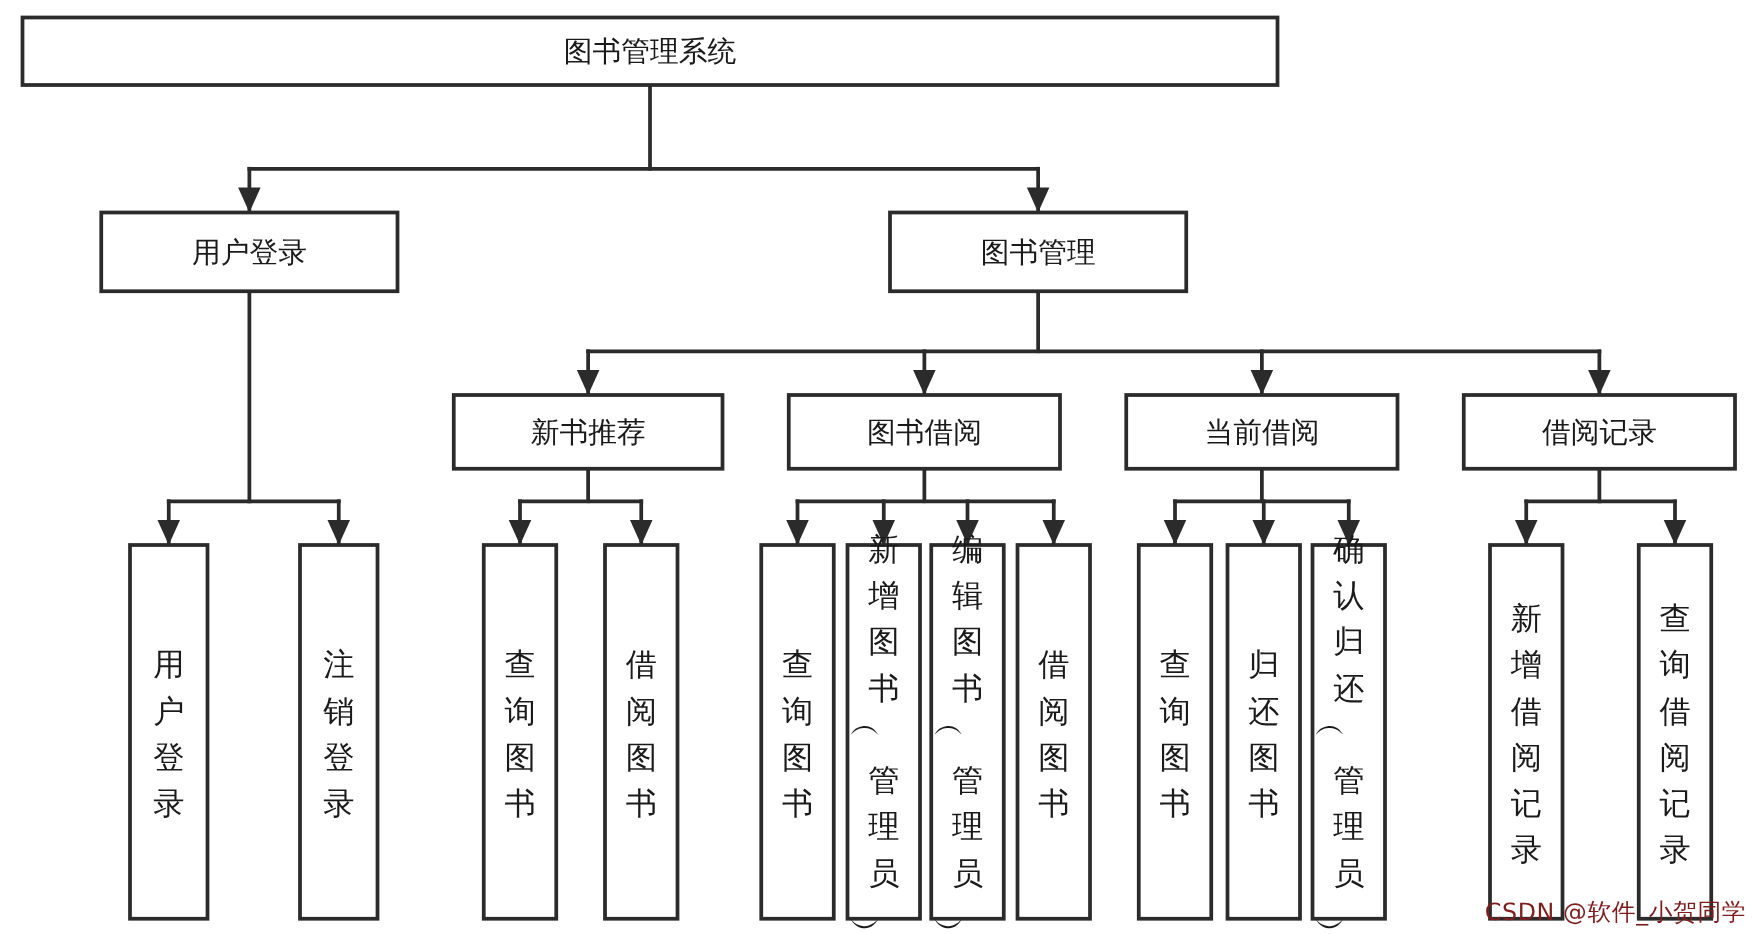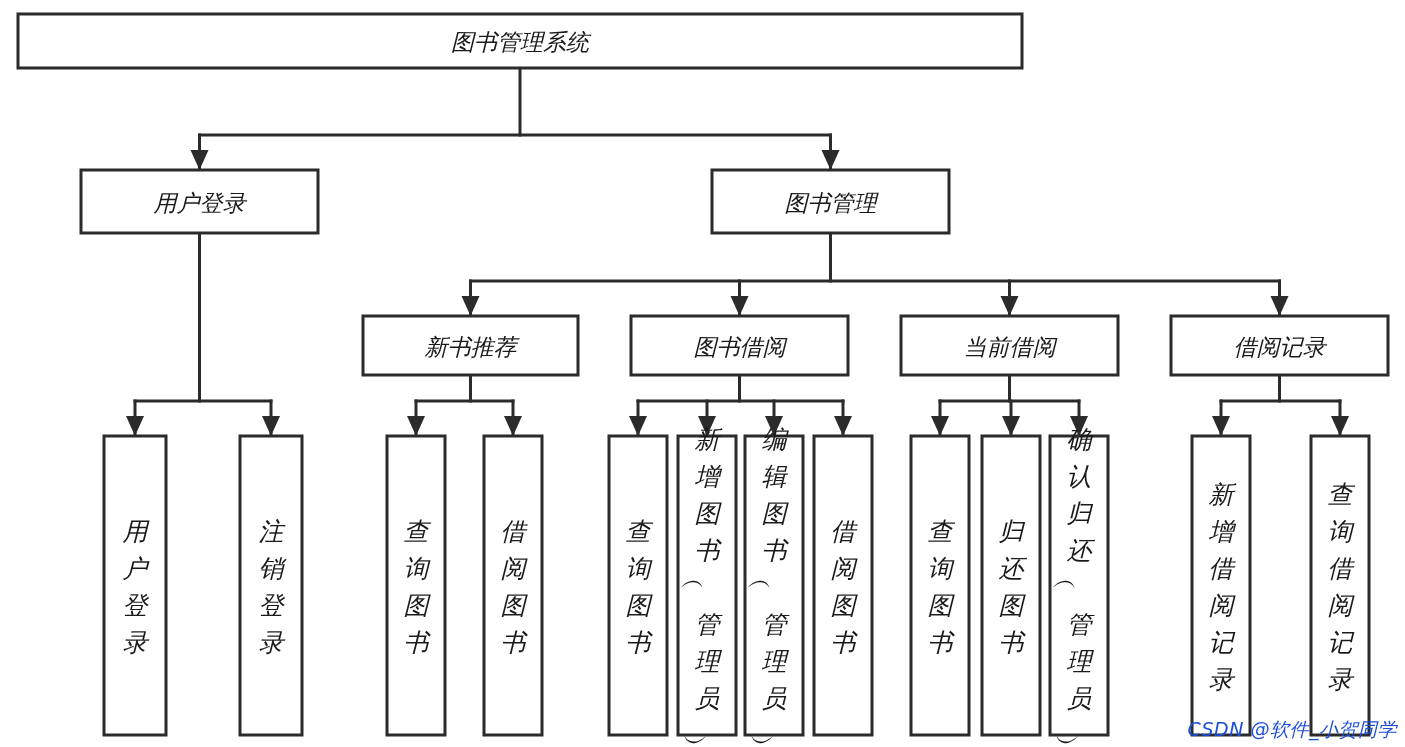--- a/index.html
+++ b/index.html
@@ -12,21 +12,20 @@
     width: 1405px;
     height: 747px;
     font-family: "DejaVu Sans", "Liberation Sans", sans-serif;
     overflow: hidden;
     position: relative;
   }
   #diagram-root {
     position: relative;
     width: 1405px;
     height: 747px;
-    font-style: italic;
   }
   svg.tree {
     position: absolute;
     left: 0;
     top: 0;
     width: 1405px;
     height: 747px;
     display: block;
   }
   .node-rect {
@@ -56,21 +55,21 @@
     font-size: 25px;
     fill: #1a1a1a;
     text-anchor: middle;
   }
   .watermark {
     position: absolute;
     right: 8px;
     bottom: 4px;
     font-family: "DejaVu Sans", "Liberation Sans", sans-serif;
     font-size: 19px;
-    color: #1d4ed8;
+    color: #7f1d1d;
     white-space: nowrap;
     letter-spacing: 0.5px;
     pointer-events: none;
   }
 </style>
 </head>
 <body>
 
 <div id="diagram-root">
   <svg class="tree" id="tree-svg" viewBox="0 0 1405 747" xmlns="http://www.w3.org/2000/svg">

